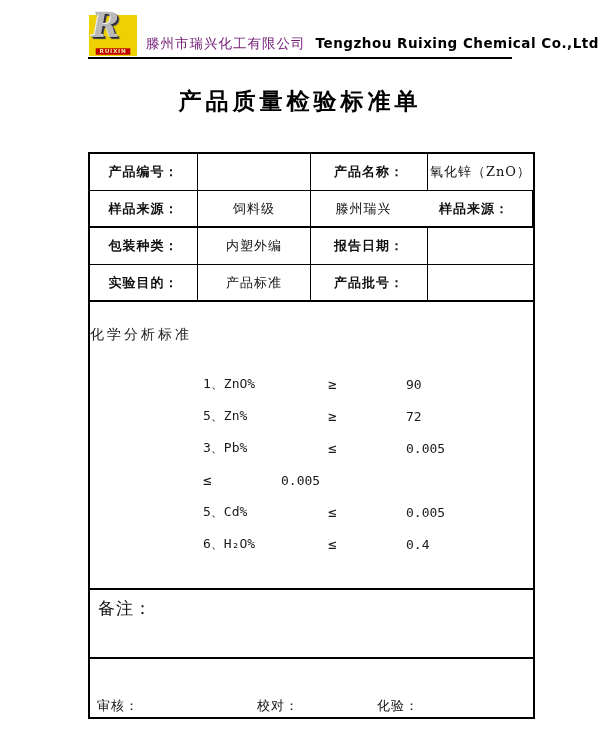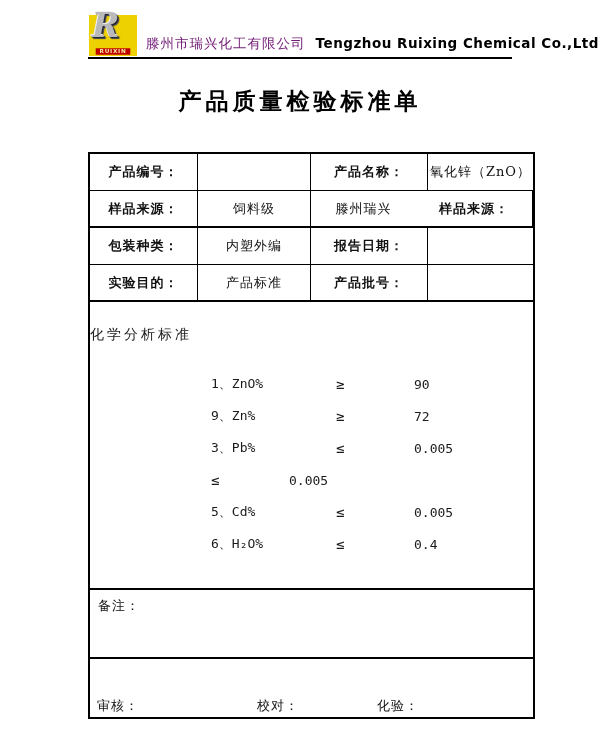--- a/index.html
+++ b/index.html
@@ -69,34 +69,34 @@
   .c1 { width:108px; } .c2 { width:113px; } .c3 { width:117px; } .c4 { width:105px; }
   .lbl { font-weight:bold; font-family:"DejaVu Sans", sans-serif; letter-spacing:1px; }
   .val { font-family:"DejaVu Serif", serif; letter-spacing:1px; }
 
   
   .chem-section { height:264px; border-bottom:2px solid #000; }
   .chem-title {
     margin-top:24px; text-align:left;
     font-family:"DejaVu Serif", serif; font-size:14px; letter-spacing:3px; color:#1a1a1a;
   }
-  .chem-list { margin-top:24px;padding-left:8px; }
+  .chem-list { margin-top:24px; }
   .chem-row {
     display:flex; align-items:center; height:32px; padding-left:113px;
     font-family:"DejaVu Sans Mono", monospace; font-size:13px; color:#1a1a1a;
   }
   .chem-label { width:125px; }
   .chem-op { width:78px; font-size:14px; }
   .chem-val { }
 
   
   .remarks-cell {
     height:69px; border-bottom:2px solid #000;
     padding:7px 8px;
-    font-family:"DejaVu Serif", serif; font-size:13px; letter-spacing:1px;
+    font-family:"DejaVu Serif", serif; font-size:17px; letter-spacing:1px;
   }
 
   
   .signoff-cell {
     height:90px; padding:38px 0 0 7px;
     display:flex;
     font-family:"DejaVu Serif", serif; font-size:13px; letter-spacing:1px;
   }
   .signoff-cell .s1 { width:160px; }
   .signoff-cell .s2 { width:120px; }
@@ -154,21 +154,21 @@
       <div class="chem-title">化学分析标准</div>
       <div class="chem-list">
 
         <div class="chem-row">
           <span class="chem-label">1、ZnO%</span>
           <span class="chem-op">≥</span>
           <span class="chem-val">90</span>
         </div>
 
         <div class="chem-row">
-          <span class="chem-label">9、Zn%</span>
+          <span class="chem-label">5、Zn%</span>
           <span class="chem-op">≥</span>
           <span class="chem-val">72</span>
         </div>
 
         <div class="chem-row">
           <span class="chem-label">3、Pb%</span>
           <span class="chem-op">≤</span>
           <span class="chem-val">0.005</span>
         </div>
 

